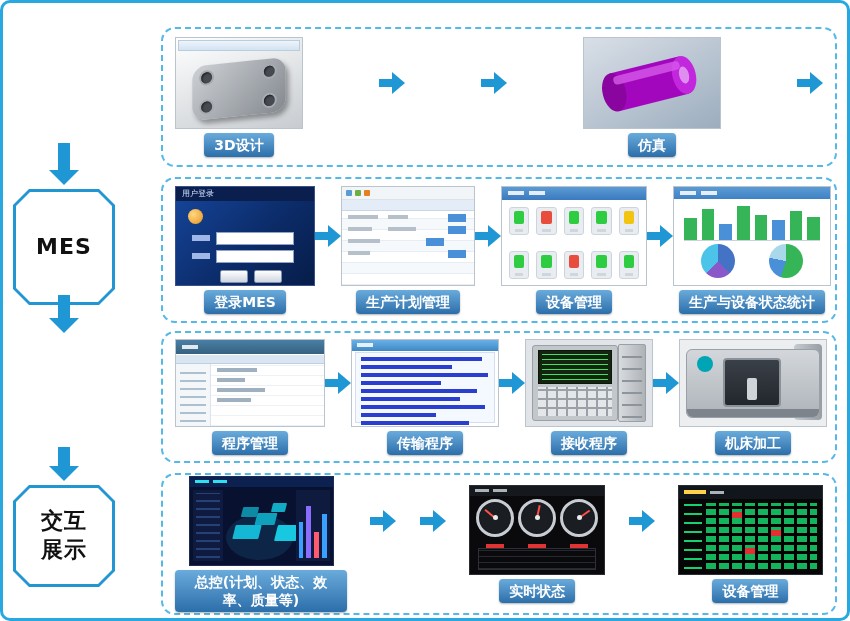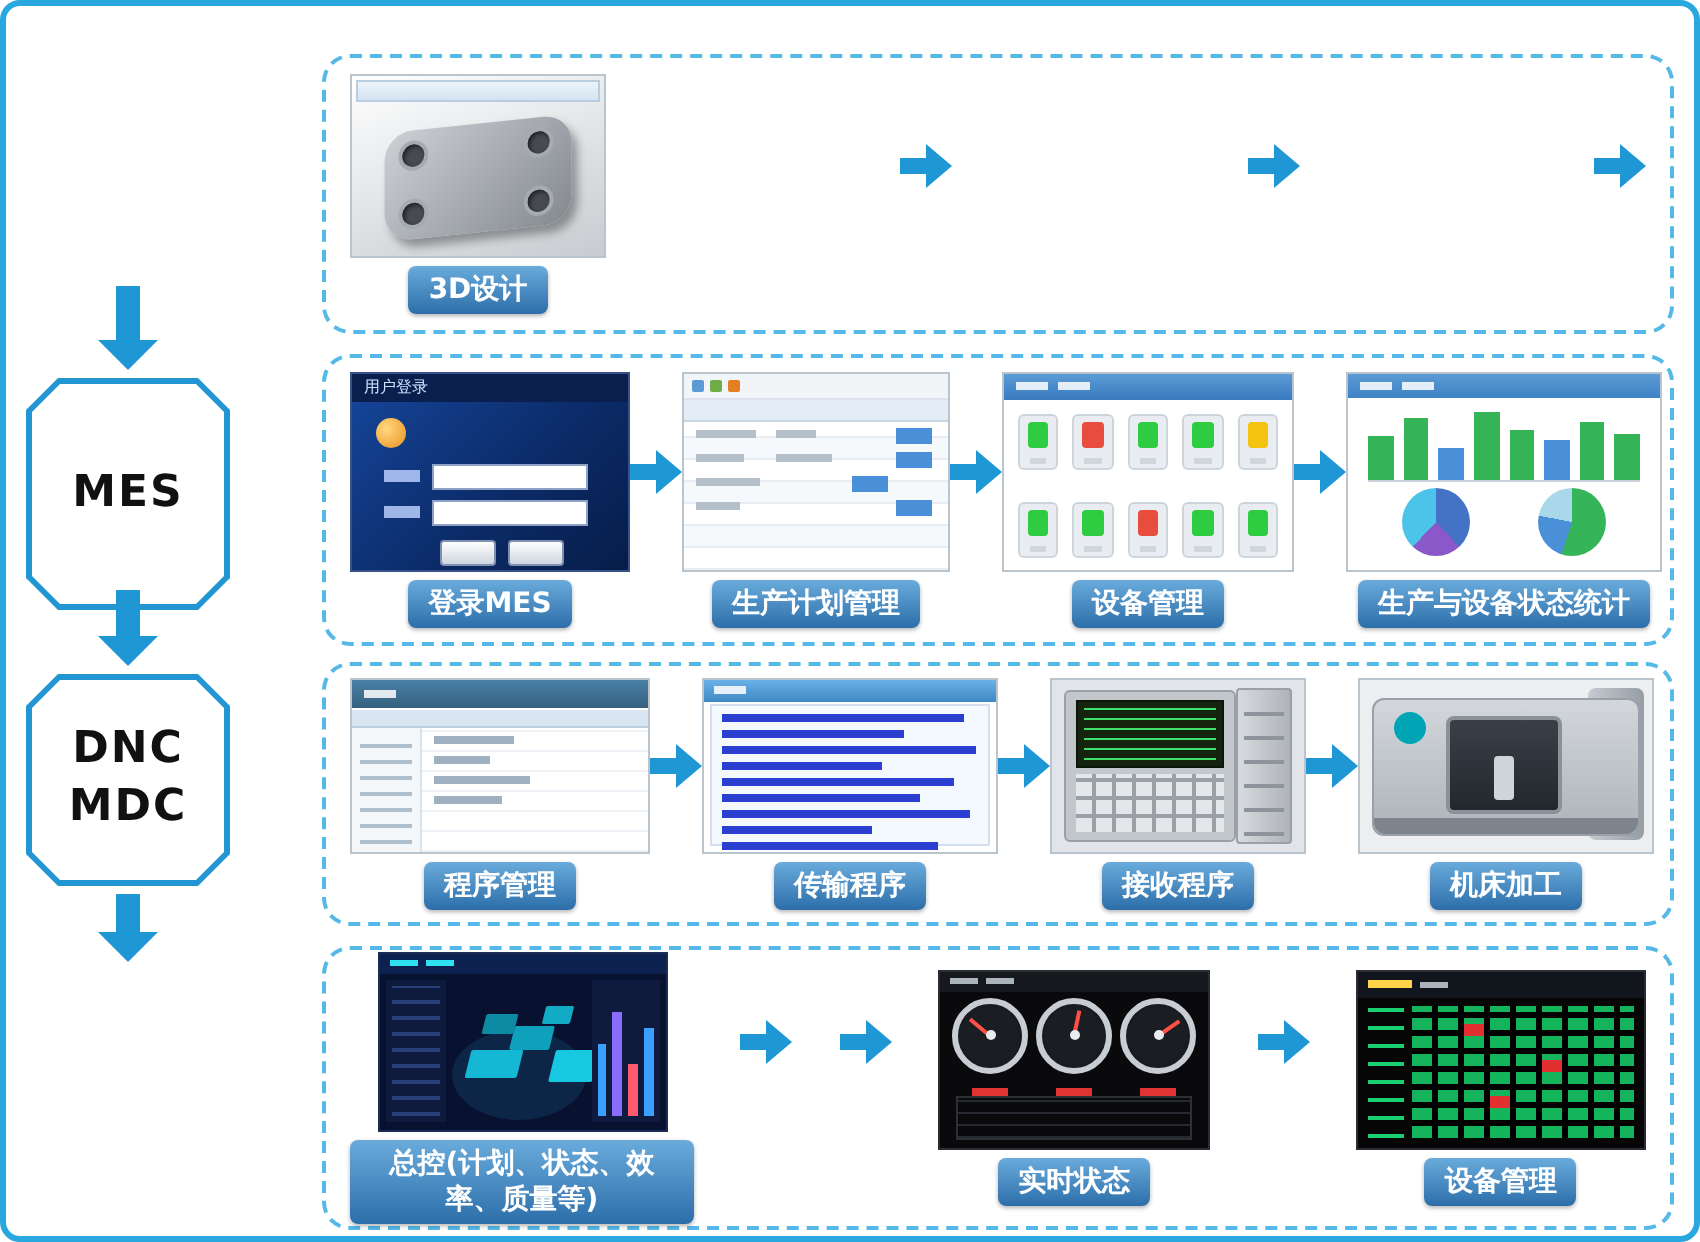--- a/index.html
+++ b/index.html
@@ -275,45 +275,59 @@
 
   <div class="v-arrow" id="varrow1"></div>
   <div class="stage" id="stage2">
     <div class="oct">
       <div class="oct-inner">
         <div class="stage-label">MES</div>
       </div>
     </div>
   </div>
   <div class="v-arrow" id="varrow2"></div>
-  <div class="stage" id="stage3">
+  <div class="v-arrow" id="varrow3"></div>
+  <div class="stage" id="stage4">
     <div class="oct">
       <div class="oct-inner">
-        <div class="stage-label">DNC
-MDC</div>
+        <div class="stage-label">交互
+展示</div>
       </div>
     </div>
   </div>
-  <div class="v-arrow" id="varrow3"></div>
 
   <div class="row-box" id="row1">
     <div class="step">
       <div class="thumb t-cad">
         <div class="cad-toolbar"></div>
         <div class="cad-part">
           <span class="hole h1"></span>
           <span class="hole h2"></span>
           <span class="hole h3"></span>
           <span class="hole h4"></span>
         </div>
       </div>
       <div class="step-label">3D设计</div>
     </div>
     <div class="h-arrow"></div>
     <div class="h-arrow"></div>
+    <div class="step">
+      <div class="thumb t-sim">
+        <svg class="sim-svg" viewBox="0 0 140 92">
+          <g transform="rotate(-14 70 46)">
+            <rect x="30" y="26" width="74" height="40" fill="#a307bd"></rect>
+            <ellipse cx="104" cy="46" rx="12" ry="20" fill="#c327dd"></ellipse>
+            <ellipse cx="30" cy="46" rx="12" ry="20" fill="#8a059f"></ellipse>
+            <rect x="32" y="30" width="70" height="9" rx="4" fill="#d55ae8" opacity="0.8"></rect>
+            <ellipse cx="104" cy="46" rx="5" ry="9" fill="#e09aef" opacity="0.9"></ellipse>
+          </g>
+        </svg>
+      </div>
+      <div class="step-label">仿真</div>
+    </div>
     <div class="h-arrow"></div>
   </div>
 
   <div class="row-box" id="row2">
     <div class="step">
       <div class="thumb t-login">
         <div class="login-title">用户登录</div>
         <span class="login-logo"></span>
         <span class="login-lab l1"></span>
         <span class="login-field f1"></span>

